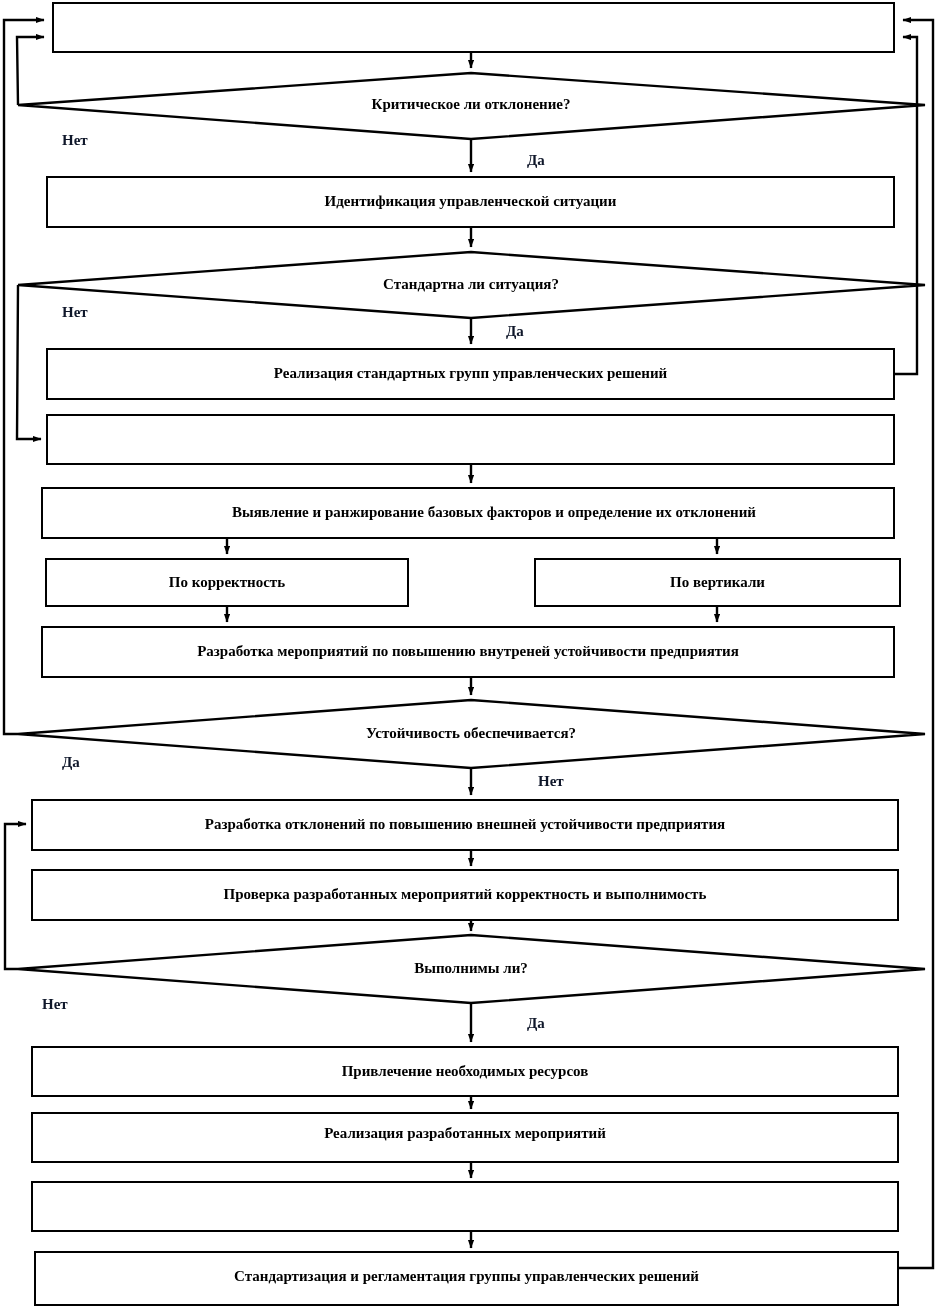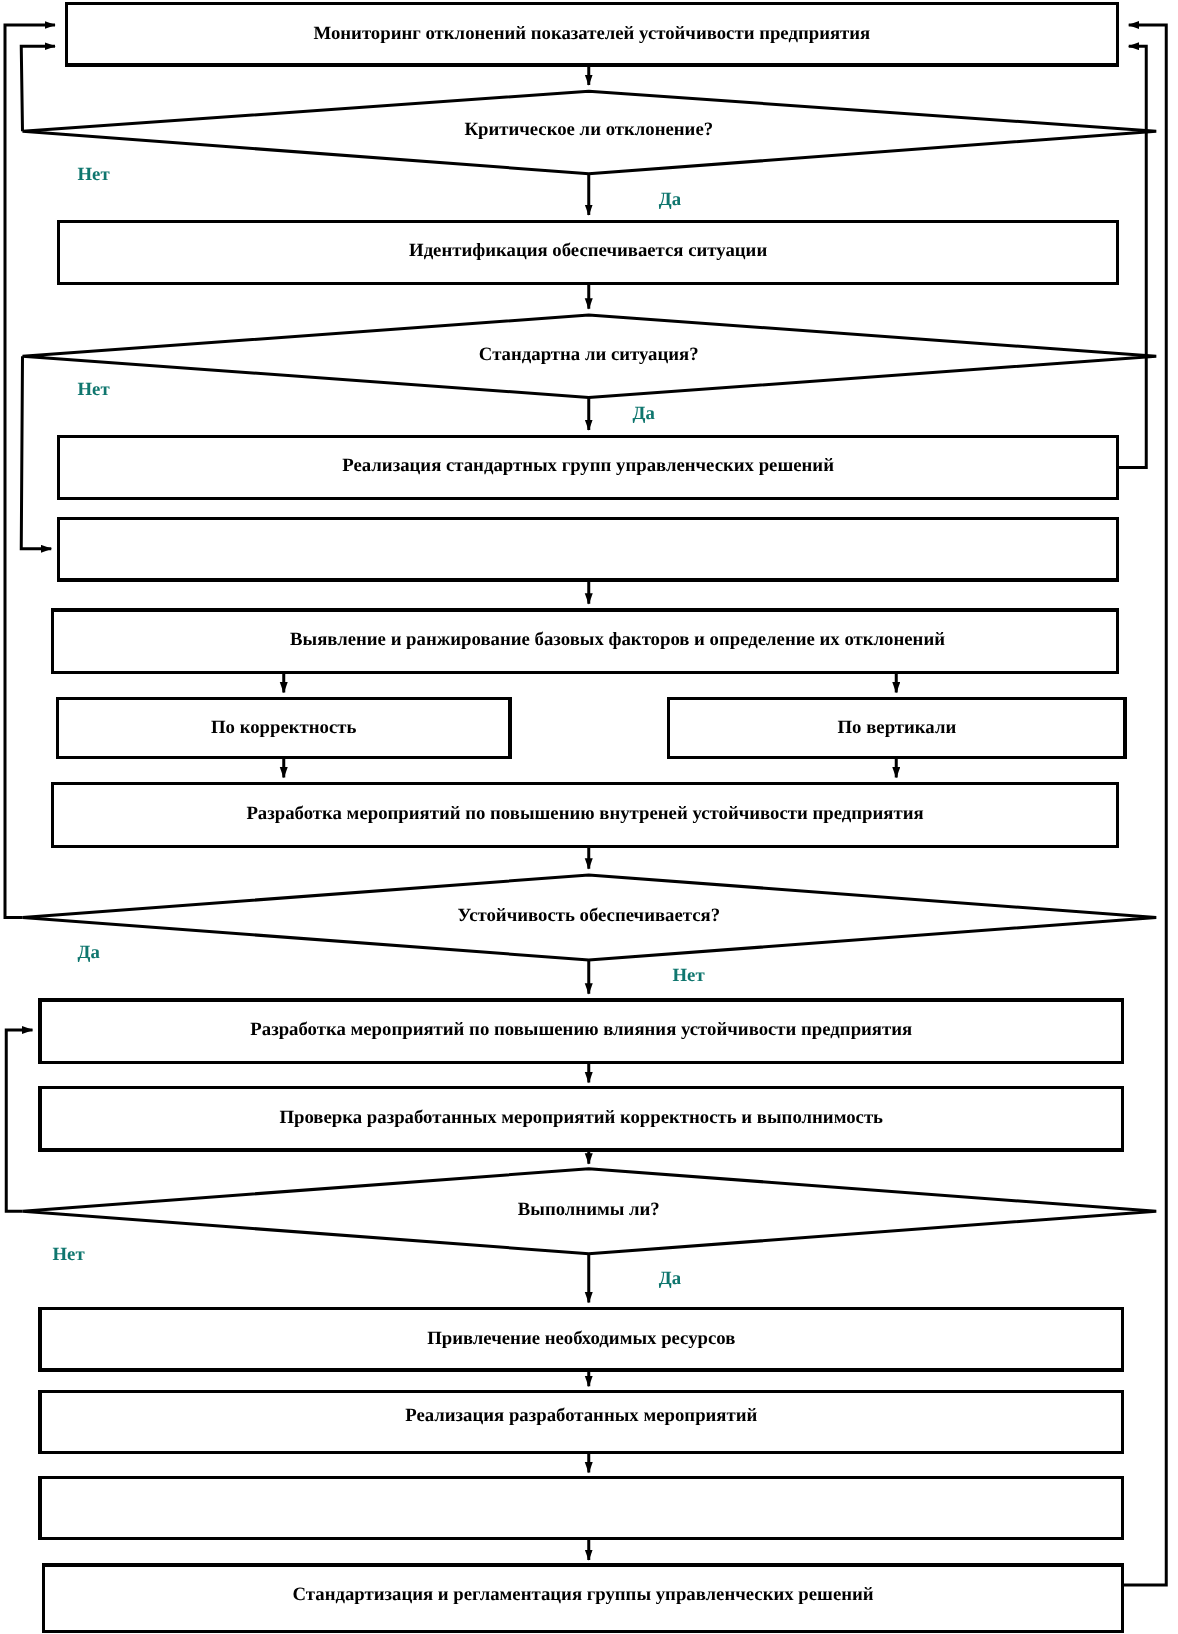--- a/index.html
+++ b/index.html
@@ -18,21 +18,21 @@
     color:#000;
     line-height:1.15;
     pointer-events:none;
     white-space:nowrap;
   }
   .edge-label{
     position:absolute;
     font-family:"Liberation Serif", serif;
     font-weight:bold;
     font-size:15px;
-    color:#0f766e;
+    color:#0f172a;
     white-space:nowrap;
   }
   .hit{position:absolute;}
 </style>
 </head>
 <body>
 
 <div id="stage">
 
   <svg width="942" height="1307" viewBox="0 0 942 1307">
@@ -92,31 +92,30 @@
       <path d="M18,734 L4,734 L4,20 L44,20" marker-end="url(#ar)"></path>
 
       <path d="M18,969 L5,969 L5,824 L26,824" marker-end="url(#ar)"></path>
 
       <path d="M894,374 L917,374 L917,37 L903,37" marker-end="url(#ar)"></path>
 
       <path d="M898,1268 L933,1268 L933,20 L903,20" marker-end="url(#ar)"></path>
     </g>
   </svg>
 
-  <div class="node-label" style="left:53px;top:3px;width:841px;height:49px;">Мониторинг отклонений показателей устойчивости предприятия</div>
   <div class="node-label" style="left:221px;top:90px;width:500px;height:30px;">Критическое ли отклонение?</div>
-  <div class="node-label" style="left:47px;top:177px;width:847px;height:50px;">Идентификация обеспечивается ситуации</div>
+  <div class="node-label" style="left:47px;top:177px;width:847px;height:50px;">Идентификация управленческой ситуации</div>
   <div class="node-label" style="left:221px;top:270px;width:500px;height:30px;">Стандартна ли ситуация?</div>
   <div class="node-label" style="left:47px;top:349px;width:847px;height:50px;">Реализация стандартных групп управленческих решений</div>
   <div class="node-label" style="left:42px;top:488px;width:852px;height:50px;padding-left:26px;">Выявление и ранжирование базовых факторов и определение их отклонений</div>
   <div class="node-label" style="left:46px;top:559px;width:362px;height:47px;">По корректность</div>
   <div class="node-label" style="left:535px;top:559px;width:365px;height:47px;">По вертикали</div>
   <div class="node-label" style="left:42px;top:627px;width:852px;height:50px;">Разработка мероприятий по повышению внутреней устойчивости предприятия</div>
   <div class="node-label" style="left:221px;top:719px;width:500px;height:30px;">Устойчивость обеспечивается?</div>
-  <div class="node-label" style="left:32px;top:800px;width:866px;height:50px;">Разработка мероприятий по повышению влияния устойчивости предприятия</div>
+  <div class="node-label" style="left:32px;top:800px;width:866px;height:50px;">Разработка отклонений по повышению внешней устойчивости предприятия</div>
   <div class="node-label" style="left:32px;top:870px;width:866px;height:50px;">Проверка разработанных мероприятий корректность и выполнимость</div>
   <div class="node-label" style="left:221px;top:954px;width:500px;height:30px;">Выполнимы ли?</div>
   <div class="node-label" style="left:32px;top:1047px;width:866px;height:49px;">Привлечение необходимых ресурсов</div>
   <div class="node-label" style="left:32px;top:1113px;width:866px;height:42px;">Реализация разработанных мероприятий</div>
   <div class="node-label" style="left:35px;top:1252px;width:863px;height:49px;">Стандартизация и регламентация группы управленческих решений</div>
 
   <div class="edge-label" style="left:62px;top:132px;">Нет</div>
   <div class="edge-label" style="left:527px;top:152px;">Да</div>
   <div class="edge-label" style="left:62px;top:304px;">Нет</div>
   <div class="edge-label" style="left:506px;top:323px;">Да</div>

